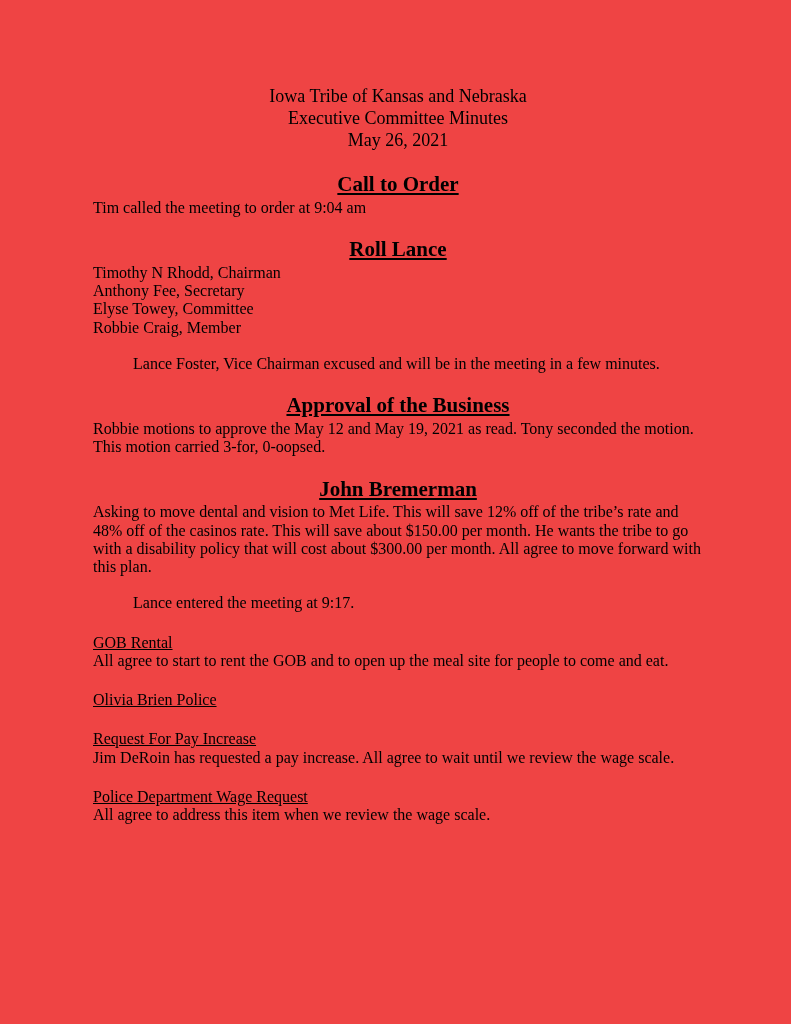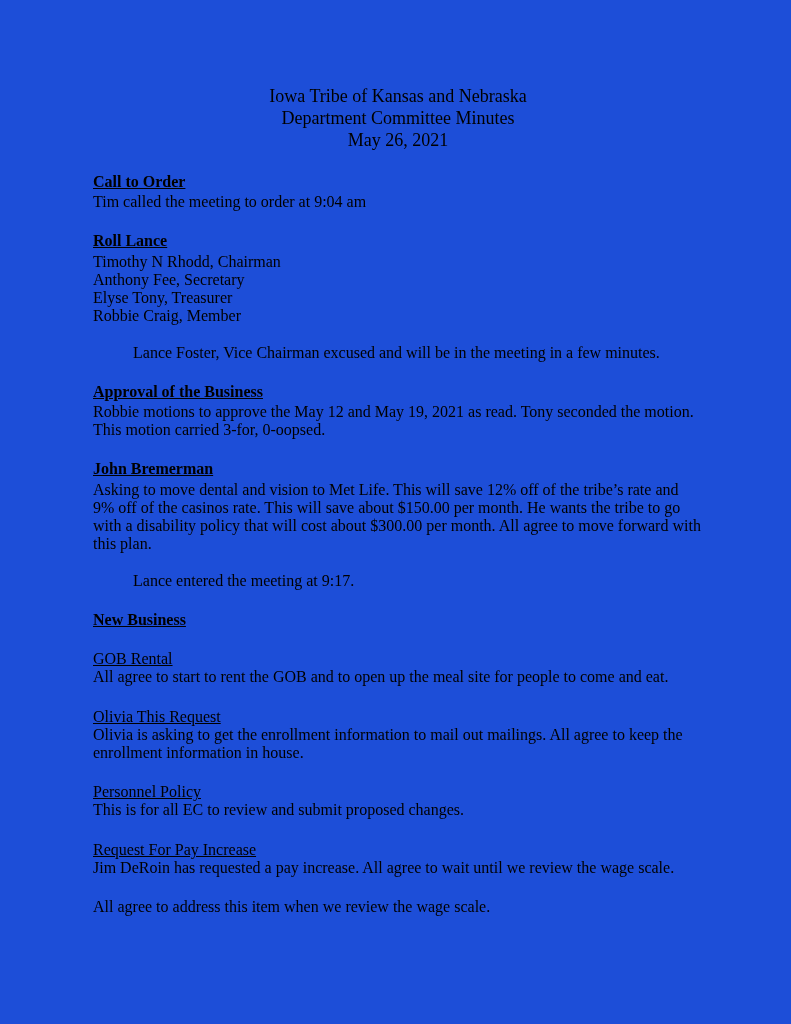--- a/index.html
+++ b/index.html
@@ -4,42 +4,43 @@
 <style>
   html, body {
     margin: 0;
     padding: 0;
     background: #ffffff;
   }
   .page {
     position: relative;
     width: 791px;
     height: 1024px;
-    background: #1d4ed8;
+    background: #ef4444;
     color: #000000;
     font-family: "Liberation Serif", "DejaVu Serif", serif;
     font-size: 16px;
     line-height: 1.14;
     box-sizing: border-box;
     padding: 86px 88px 40px 93px;
     overflow: hidden;
   }
   .title-block {
     text-align: center;
     font-size: 18px;
     line-height: 1.22;
   }
   .section {
     margin-top: 21px;
   }
   .heading {
-    font-size: 16px;
+    font-size: 21px;
     font-weight: bold;
     text-decoration: underline;
     margin: 0 0 2px 0;
+    text-align: center;
   }
   .sub-title {
     text-decoration: underline;
     margin: 0;
   }
   p, .line {
     margin: 0;
   }
   .note {
     margin-top: 18px;
@@ -49,70 +50,65 @@
     margin-top: 21px;
   }
 </style>
 </head>
 <body>
 
 <div class="page">
 
   <div class="title-block">
     <div class="line">Iowa Tribe of Kansas and Nebraska</div>
-    <div class="line">Department Committee Minutes</div>
+    <div class="line">Executive Committee Minutes</div>
     <div class="line">May 26, 2021</div>
   </div>
 
   <div class="section">
     <div class="heading">Call to Order</div>
     <p>Tim called the meeting to order at 9:04 am</p>
   </div>
 
   <div class="section">
     <div class="heading">Roll Lance</div>
     <div class="line">Timothy N Rhodd, Chairman</div>
     <div class="line">Anthony Fee, Secretary</div>
-    <div class="line">Elyse Tony, Treasurer</div>
+    <div class="line">Elyse Towey, Committee</div>
     <div class="line">Robbie Craig, Member</div>
     <p class="note">Lance Foster, Vice Chairman excused and will be in the meeting in a few minutes.</p>
   </div>
 
   <div class="section">
     <div class="heading">Approval of the Business</div>
     <p>Robbie motions to approve the May 12 and May 19, 2021 as read. Tony seconded the motion. This motion carried 3-for, 0-oopsed.</p>
   </div>
 
   <div class="section">
     <div class="heading">John Bremerman</div>
-    <p>Asking to move dental and vision to Met Life. This will save 12% off of the tribe’s rate and 9% off of the casinos rate. This will save about $150.00 per month. He wants the tribe to go with a disability policy that will cost about $300.00 per month. All agree to move forward with this plan.</p>
+    <p>Asking to move dental and vision to Met Life. This will save 12% off of the tribe’s rate and 48% off of the casinos rate. This will save about $150.00 per month. He wants the tribe to go with a disability policy that will cost about $300.00 per month. All agree to move forward with this plan.</p>
     <p class="note">Lance entered the meeting at 9:17.</p>
   </div>
 
   <div class="section">
-    <div class="heading">New Business</div>
 
     <div class="nb-item">
       <p class="sub-title">GOB Rental</p>
       <p>All agree to start to rent the GOB and to open up the meal site for people to come and eat.</p>
     </div>
 
     <div class="nb-item">
-      <p class="sub-title">Olivia This Request</p>
-      <p>Olivia is asking to get the enrollment information to mail out mailings. All agree to keep the enrollment information in house.</p>
+      <p class="sub-title">Olivia Brien Police</p>
     </div>
 
-    <div class="nb-item">
-      <p class="sub-title">Personnel Policy</p>
-      <p>This is for all EC to review and submit proposed changes.</p>
-    </div>
 
     <div class="nb-item">
       <p class="sub-title">Request For Pay Increase</p>
       <p>Jim DeRoin has requested a pay increase. All agree to wait until we review the wage scale.</p>
     </div>
 
     <div class="nb-item">
+      <p class="sub-title">Police Department Wage Request</p>
       <p>All agree to address this item when we review the wage scale.</p>
     </div>
   </div>
 
 </div>
 
 </body></html>

